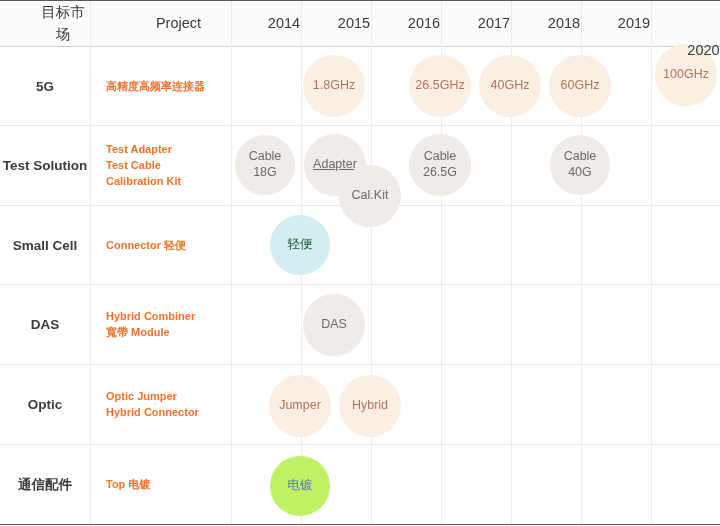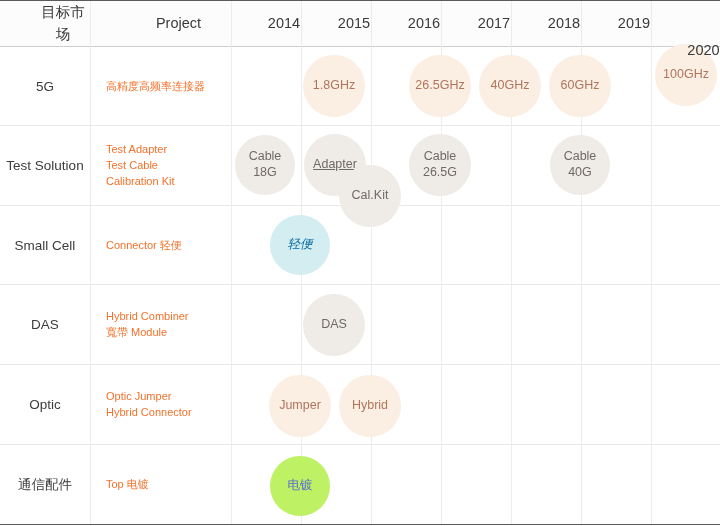--- a/index.html
+++ b/index.html
@@ -63,20 +63,21 @@
 
   
   .cell {
     position: absolute;
     display: flex;
     align-items: center;
     justify-content: center;
     box-sizing: border-box;
     text-align: center;
     line-height: 1.45;
+    font-weight: bold;
   }
   .head-cell {
     font-size: 14.5px;
     color: #3a3a3a;
     font-weight: 400;
     padding-left: 36px;
   }
   .market-cell {
     font-size: 13.5px;
     color: #3c3c3c;
@@ -100,21 +101,21 @@
     align-items: center;
     justify-content: center;
     text-align: center;
     box-sizing: border-box;
     font-size: 12.5px;
     line-height: 1.25;
     white-space: pre-line;
   }
   .bubble.peach { background: #fbeee3; color: #b0755c; }
   .bubble.gray  { background: #efebe7; color: #6f6a66; }
-  .bubble.teal  { background: #d3edf1; color: #0369a1; font-style: italic; }
+  .bubble.teal  { background: #d3edf1; color: #14532d; }
   .bubble.blue  { background: #bef264; color: #5b6ad2; }
 </style>
 </head>
 <body>
 
 <div id="roadmap">
 
   <div class="grid-layer">
     <div class="head-band"></div>
     <div class="hline top-edge" style="top:0px;"></div>

